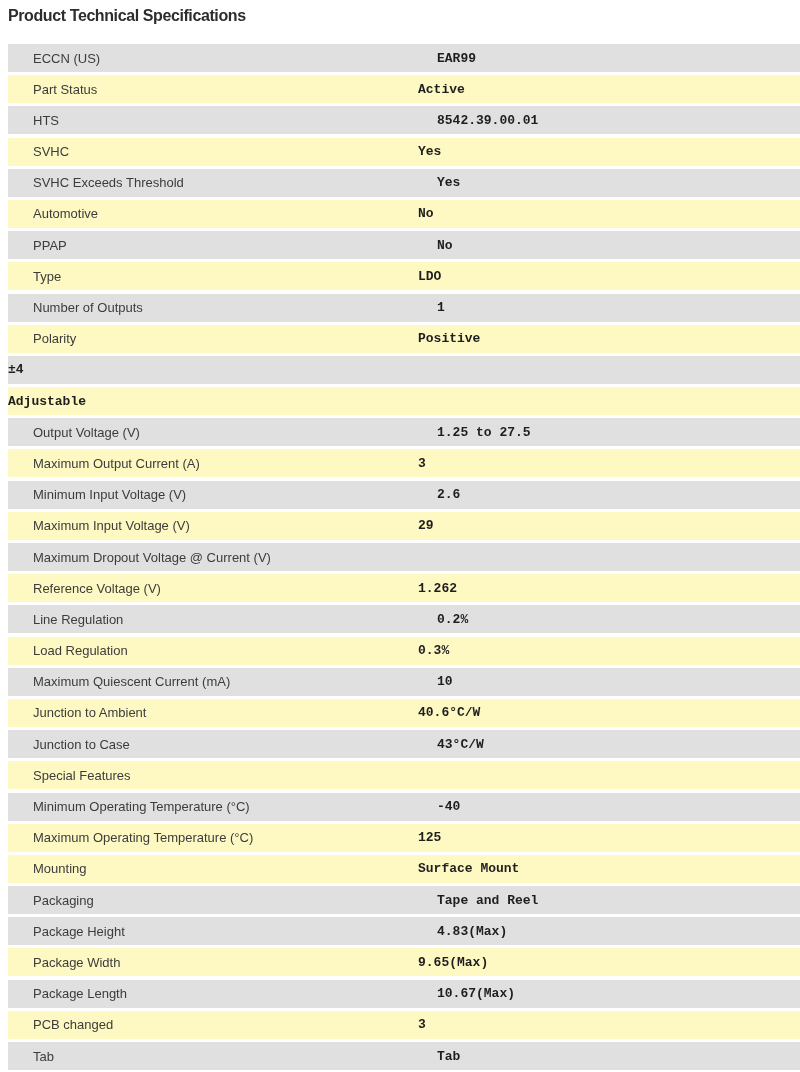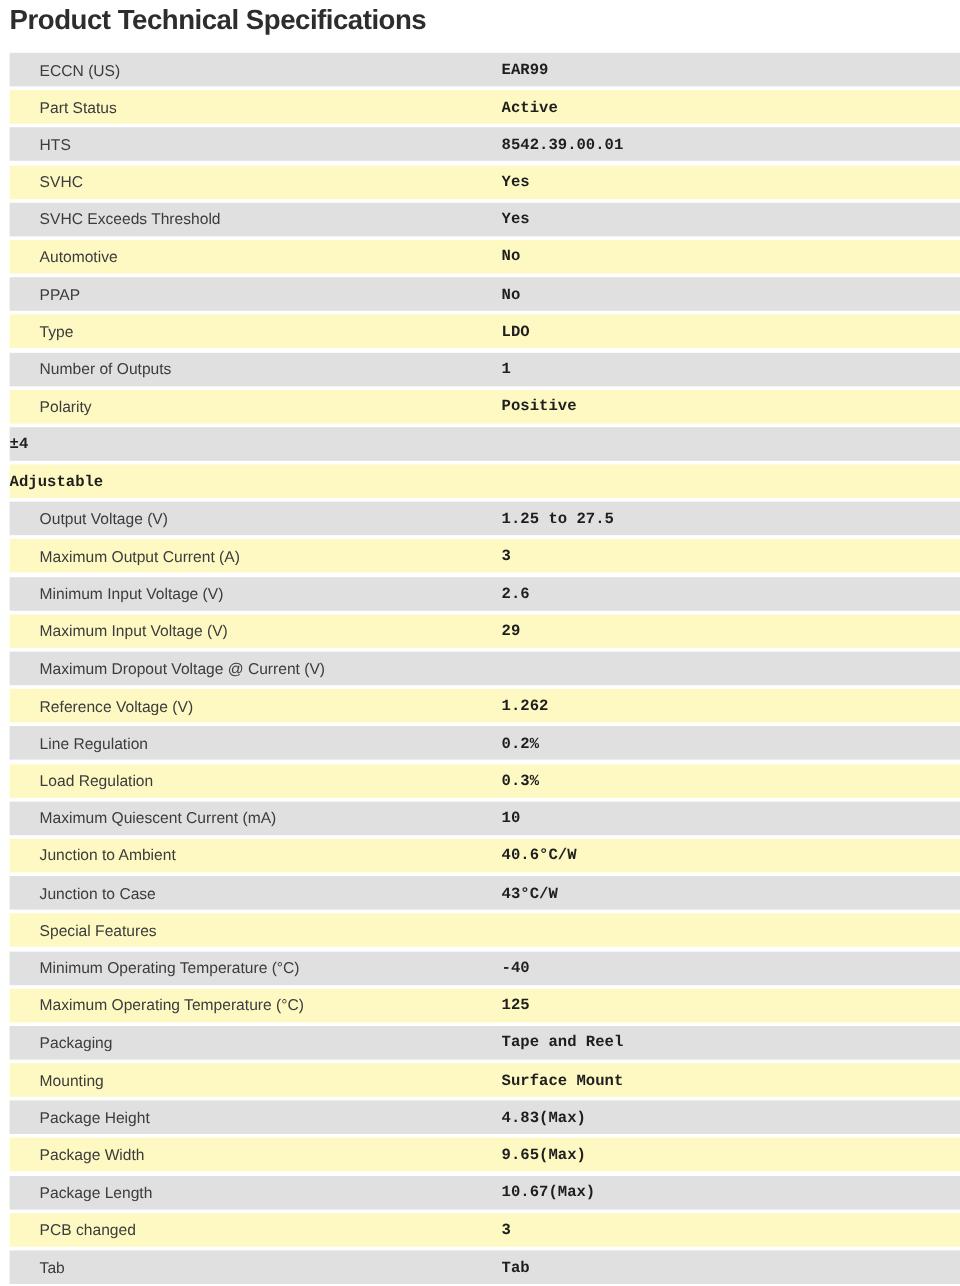--- a/index.html
+++ b/index.html
@@ -5,40 +5,41 @@
   * { margin: 0; padding: 0; box-sizing: border-box; }
   html, body {
     width: 800px;
     height: 1072px;
     background: #ffffff;
     overflow: hidden;
     font-family: "Liberation Sans", sans-serif;
   }
   .page-title {
     margin: 2px 0 0 8px;
-    font-size: 23px;
+    font-size: 16px;
     line-height: 28px;
     font-weight: 700;
     letter-spacing: -0.4px;
     color: #2d2d2d;
   }
   .spec-table {
     margin-top: 14px;
     margin-left: 8px;
     width: 792px;
   }
   .spec-row {
     display: flex;
     align-items: center;
     height: 28px;
     margin-bottom: 3.2px;
     background: #fef9c3;
   }
   .spec-row.alt {
     background: #e0e0e0;
+    gap: 19px;
   }
   .spec-label {
     flex: 0 0 410px;
     padding-left: 25px;
     font-size: 13px;
     color: #3c3c3c;
     white-space: nowrap;
     overflow: hidden;
   }
   .spec-value {
@@ -150,27 +151,27 @@
       <div class="spec-label">Special Features</div>
     </div>
     <div class="spec-row alt">
       <div class="spec-label">Minimum Operating Temperature (°C)</div>
       <div class="spec-value">-40</div>
     </div>
     <div class="spec-row">
       <div class="spec-label">Maximum Operating Temperature (°C)</div>
       <div class="spec-value">125</div>
     </div>
+    <div class="spec-row">
+      <div class="spec-label">Mounting</div>
+      <div class="spec-value">Surface Mount</div>
+    </div>
     <div class="spec-row alt">
       <div class="spec-label">Packaging</div>
       <div class="spec-value">Tape and Reel</div>
-    </div>
-    <div class="spec-row">
-      <div class="spec-label">Mounting</div>
-      <div class="spec-value">Surface Mount</div>
     </div>
     <div class="spec-row alt">
       <div class="spec-label">Package Height</div>
       <div class="spec-value">4.83(Max)</div>
     </div>
     <div class="spec-row">
       <div class="spec-label">Package Width</div>
       <div class="spec-value">9.65(Max)</div>
     </div>
     <div class="spec-row alt">

